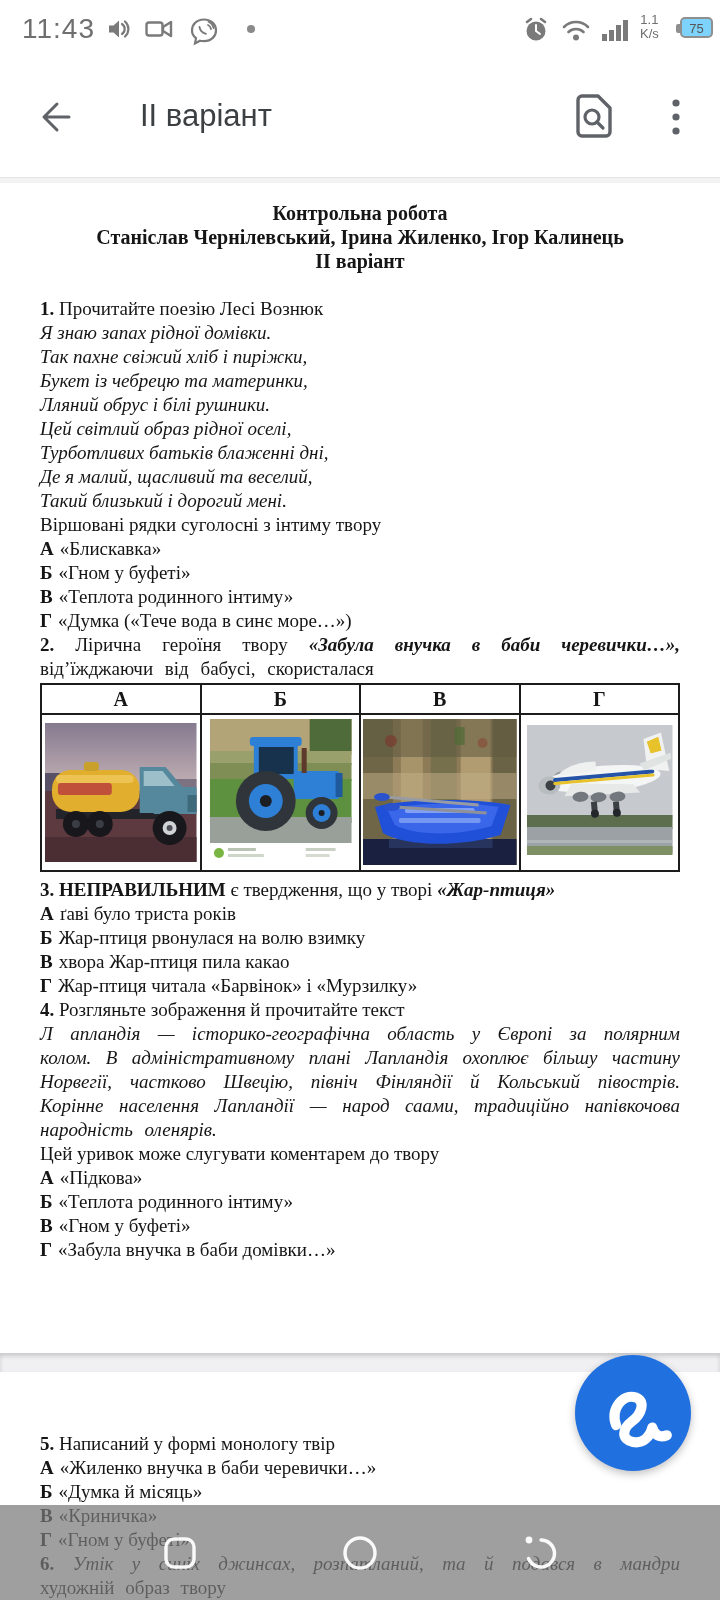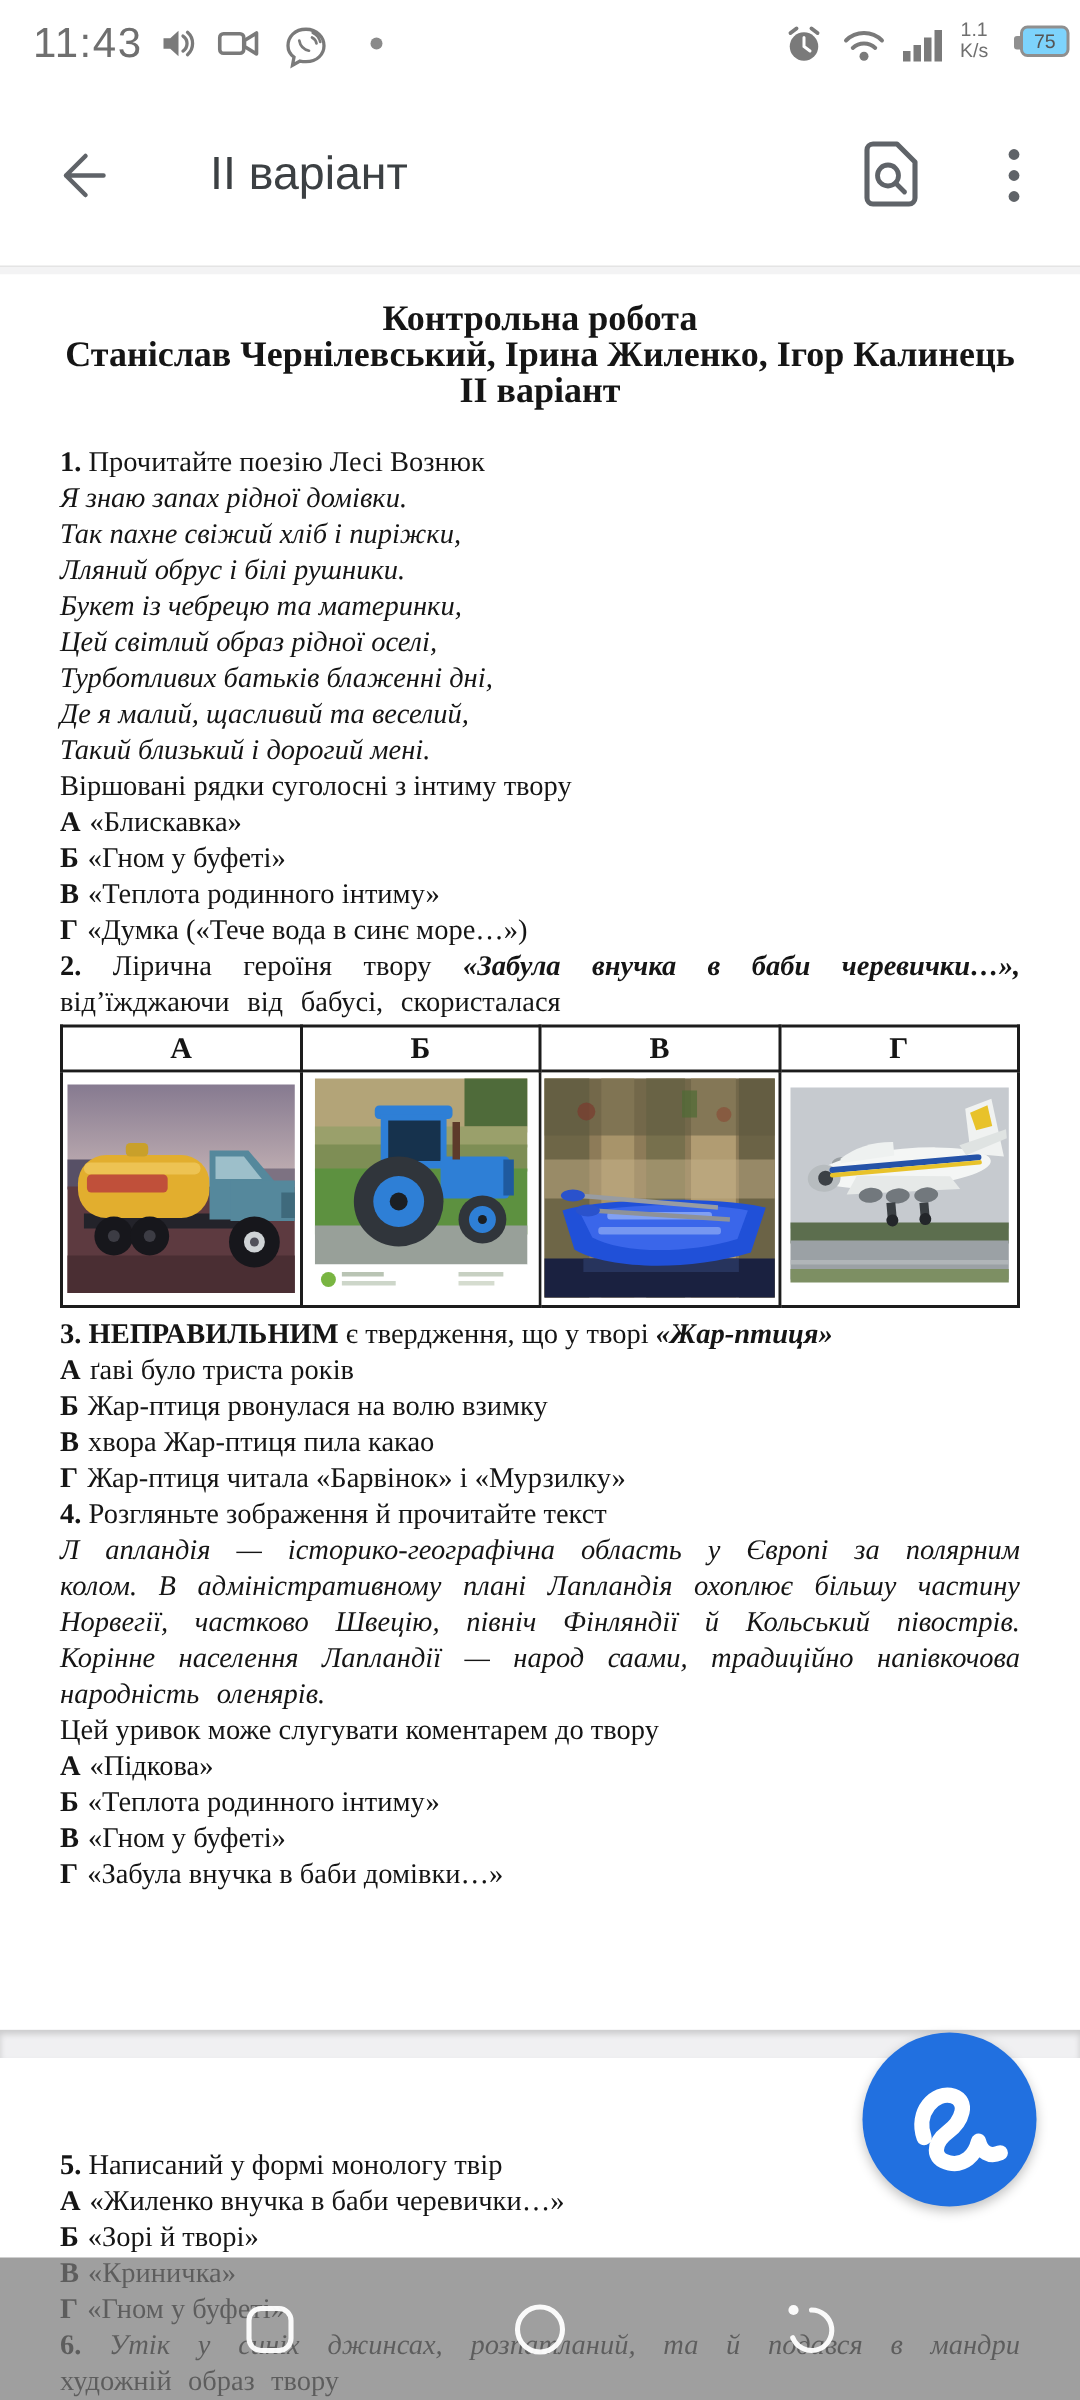--- a/index.html
+++ b/index.html
@@ -22,21 +22,21 @@
   .ab-find{position:absolute;left:572px;top:36px;width:44px;height:48px;cursor:pointer;}
   .ab-menu{position:absolute;left:662px;top:40px;width:28px;height:42px;cursor:pointer;}
   .top-gap{position:absolute;top:178px;left:0;width:720px;height:5px;background:#f3f3f4;}
   
   .page{position:absolute;left:0;width:720px;background:#fff;color:#151515;
         font-family:"Liberation Serif","DejaVu Serif",serif;font-size:19px;line-height:24px;}
   .page1{top:183px;height:1170px;padding:18px 40px 0 40px;box-sizing:border-box;overflow:hidden;}
   .page-gap{position:absolute;top:1353px;left:0;width:720px;height:19px;background:#f0f0f2;
             box-shadow:inset 0 3px 4px rgba(0,0,0,0.16);}
   .page2{top:1372px;height:280px;padding:60px 40px 0 40px;box-sizing:border-box;overflow:hidden;}
-  .hc{text-align:center;font-weight:bold;font-size:24px;}
+  .hc{text-align:center;font-weight:bold;font-size:20px;}
   .sp{height:24px;}
   .poem{font-style:italic;}
   .opt b{margin-right:6px;}
   .just{text-align:justify;word-spacing:7px;margin:0;}
   .passage{text-align:justify;font-style:italic;word-spacing:7px;margin:0;}
   .bi{font-style:italic;font-weight:bold;}
   
   table.ans{border-collapse:collapse;width:100%;table-layout:fixed;margin-top:2px;}
   table.ans td{border:2px solid #1c1c1c;padding:0;text-align:center;}
   table.ans .hd{font-weight:bold;font-size:20px;height:28px;line-height:28px;}
@@ -116,22 +116,22 @@
 
   <div class="page page1">
     <div class="hc">Контрольна робота</div>
     <div class="hc">Станіслав Чернілевський, Ірина Жиленко, Ігор Калинець</div>
     <div class="hc">ІІ варіант</div>
     <div class="sp"></div>
 
     <div><b>1.</b> <span>Прочитайте поезію Лесі Вознюк</span></div>
     <div class="poem">Я знаю запах рідної домівки.</div>
     <div class="poem">Так пахне свіжий хліб і пиріжки,</div>
+    <div class="poem">Букет із чебрецю та материнки,</div>
     <div class="poem">Лляний обрус і білі рушники.</div>
-    <div class="poem">Букет із чебрецю та материнки,</div>
     <div class="poem">Цей світлий образ рідної оселі,</div>
     <div class="poem">Турботливих батьків блаженні дні,</div>
     <div class="poem">Де я малий, щасливий та веселий,</div>
     <div class="poem">Такий близький і дорогий мені.</div>
     <div>Віршовані рядки суголосні з інтиму твору</div>
     <div class="opt"><b>А</b><span>«Блискавка»</span></div>
     <div class="opt"><b>Б</b><span>«Гном у буфеті»</span></div>
     <div class="opt"><b>В</b><span>«Теплота родинного інтиму»</span></div>
     <div class="opt"><b>Г</b><span>«Думка («Тече вода в синє море…»)</span></div>
 
@@ -282,21 +282,21 @@
     <div class="opt"><b>Б</b><span>«Теплота родинного інтиму»</span></div>
     <div class="opt"><b>В</b><span>«Гном у буфеті»</span></div>
     <div class="opt"><b>Г</b><span>«Забула внучка в баби домівки…»</span></div>
   </div>
 
   <div class="page-gap"></div>
 
   <div class="page page2">
     <div><b>5.</b> <span>Написаний у формі монологу твір</span></div>
     <div class="opt"><b>А</b><span>«Жиленко внучка в баби черевички…»</span></div>
-    <div class="opt"><b>Б</b><span>«Зорі й творі»</span></div>
+    <div class="opt"><b>Б</b><span>«Думка й місяць»</span></div>
     <div class="opt"><b>В</b><span>«Криничка»</span></div>
     <div class="opt"><b>Г</b><span>«Гном у буфеті»</span></div>
     <p class="just" style="word-spacing:6px"><b>6.</b> <i>Утік у синіх джинсах, розпатланий, та й подався в мандри</i> <span>художній образ твору</span></p>
   </div>
 
   <div class="fab">
     <svg width="116" height="116" viewBox="0 0 48 48">
       <path d="M17 29 c-2.5 -7 3 -13 8 -11.5 c4.5 1.5 2.5 7 -1.5 10 c-4 3 -4.5 7.5 0.5 8.5 c4 0.8 7 -2 8 -6 c0.8 3 3 4.5 6 3.2" fill="none" stroke="#ffffff" stroke-width="4.2" stroke-linecap="round" stroke-linejoin="round"></path>
     </svg>
   </div>

